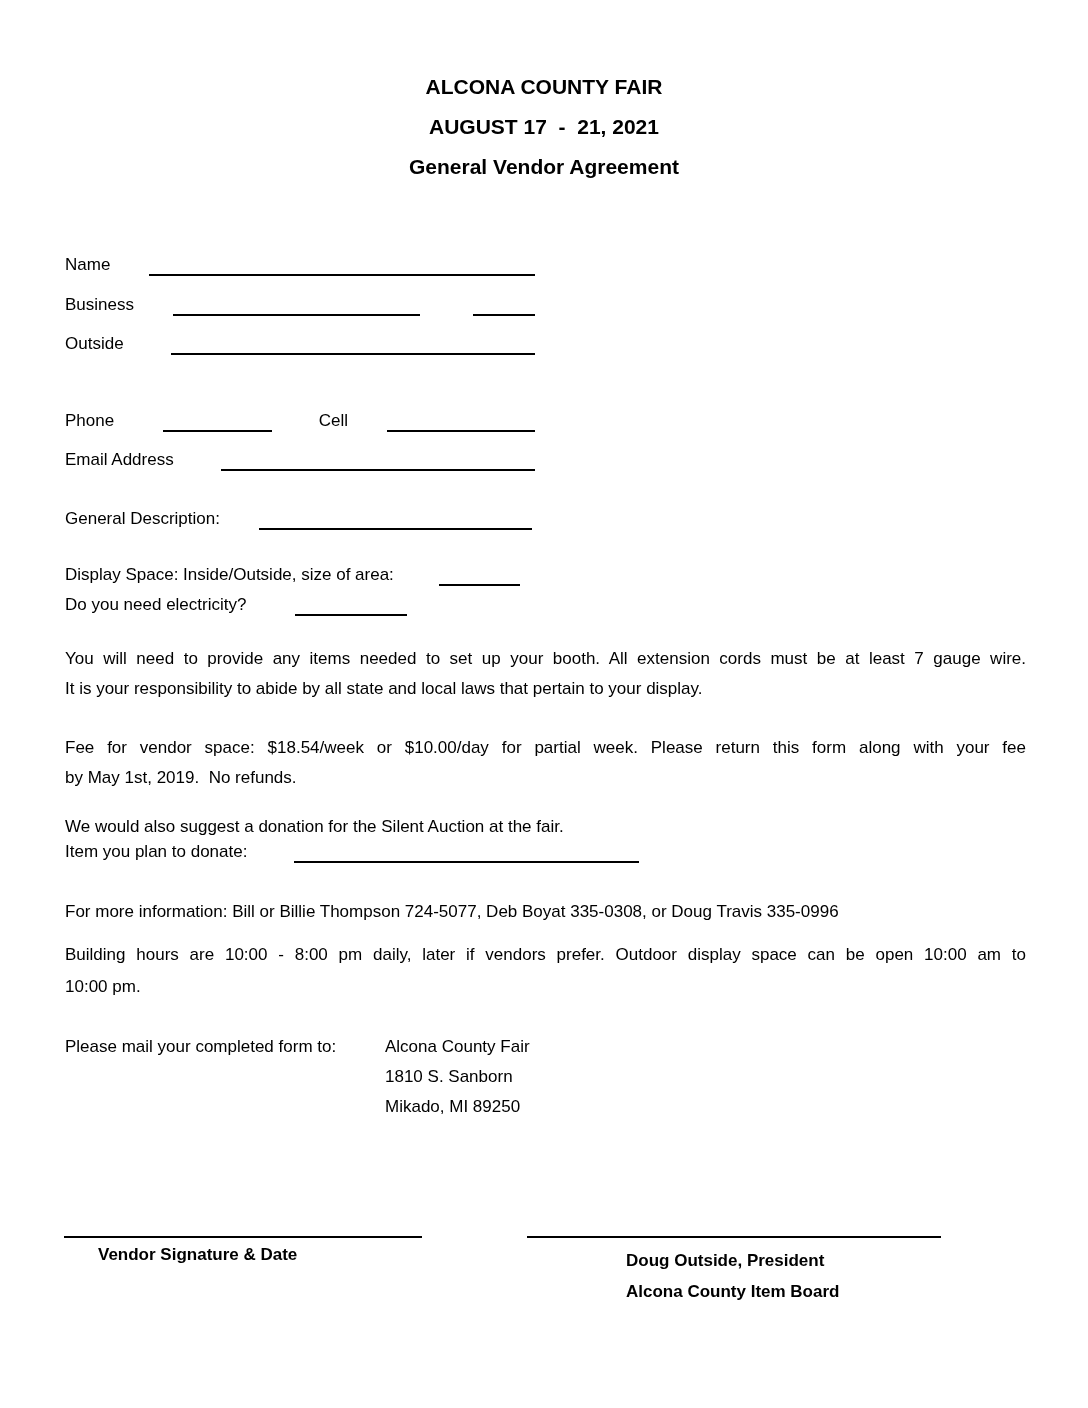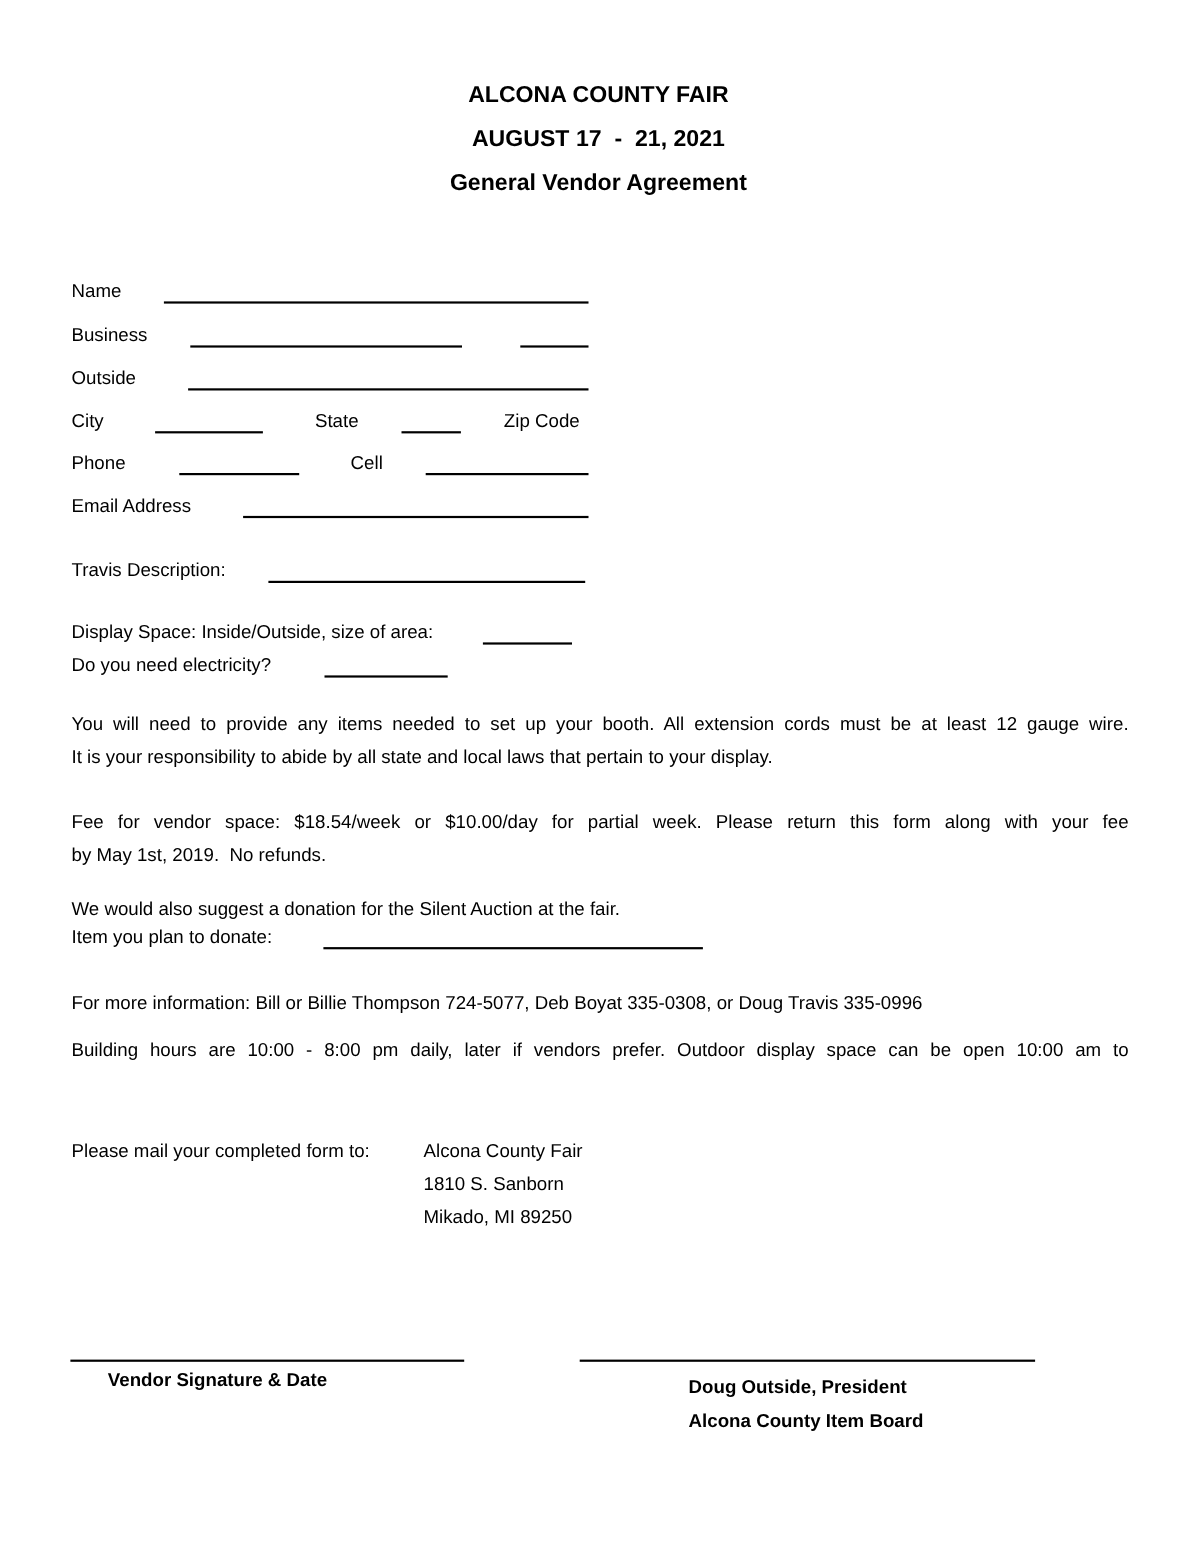--- a/index.html
+++ b/index.html
@@ -82,71 +82,65 @@
     <span class="lbl">Business</span>
     <span class="blank fill"></span>
     <span class="blank g14" style="width:62px"></span>
   </div>
 
   <div class="row w470" style="top:333px">
     <span class="lbl">Outside</span>
     <span class="blank fill g8"></span>
   </div>
 
-  <div class="row w462" style="top:372px">
-    <span class="lbl">City</span>
-    <span class="blank fill g8"></span>
-    <span class="lbl g8">State</span>
-    <span class="blank" style="width:54px"></span>
-    <span class="lbl">Zip Code</span>
-  </div>
 
   <div class="row w470" style="top:410px">
     <span class="lbl">Phone</span>
     <span class="blank fill g10"></span>
     <span class="lbl g8">Cell</span>
     <span class="blank" style="width:148px"></span>
   </div>
 
   <div class="row w470" style="top:449px">
     <span class="lbl">Email Address</span>
     <span class="blank fill g8"></span>
   </div>
 
   <div class="row w467" style="top:508px">
-    <span class="lbl">Travis Description:</span>
+    <span class="lbl">General Description:</span>
     <span class="blank fill"></span>
   </div>
 
   <div class="row w455" style="top:564px">
     <span class="lbl">Display Space: Inside/Outside, size of area:</span>
     <span class="blank fill g6"></span>
   </div>
 
   <div class="row" style="top:594px">
     <span class="lbl">Do you need electricity?</span>
     <span class="blank g10" style="width:112px"></span>
   </div>
 
-  <div class="para jf" style="top:648px">You will need to provide any items needed to set up your booth. All extension cords must be at least 12 gauge wire.</div>
+  <div class="para jf" style="top:648px">You will need to provide any items needed to set up your booth. All extension cords must be at least 7 gauge wire.</div>
   <div class="para pre" style="top:678px">It is your responsibility to abide by all state and local laws that pertain to your display.</div>
 
   <div class="para jf" style="top:737px">Fee for vendor space: $18.54/week or $10.00/day for partial week.  Please return this form along with your fee</div>
   <div class="para pre" style="top:767px">by May 1st, 2019.  No refunds.</div>
 
   <div class="para pre" style="top:816px">We would also suggest a donation for the Silent Auction at the fair.</div>
 
   <div class="row" style="top:841px">
     <span class="lbl">Item you plan to donate:</span>
     <span class="blank g8" style="width:345px"></span>
   </div>
 
   <div class="para pre" style="top:901px">For more information: Bill or Billie Thompson 724-5077, Deb Boyat 335-0308, or Doug Travis 335-0996</div>
 
   <div class="para jf" style="top:944px">Building hours are 10:00 - 8:00 pm daily, later if vendors prefer. Outdoor display space can be open 10:00 am to</div>
+  <div class="para pre" style="top:976px">10:00 pm.</div>
 
   <div class="maillbl" style="top:1037px">Please mail your completed form to:</div>
   <div class="mailaddr" style="top:1037px">Alcona County Fair</div>
   <div class="mailaddr" style="top:1067px">1810 S. Sanborn</div>
   <div class="mailaddr" style="top:1097px">Mikado, MI 89250</div>
 
   <div class="sigline" style="top:1236px; left:64px;  width:358px"></div>
   <div class="sigline" style="top:1236px; left:527px; width:414px"></div>
 
   <div class="sigtxt" style="top:1245px; left:98px">Vendor Signature &amp; Date</div>

